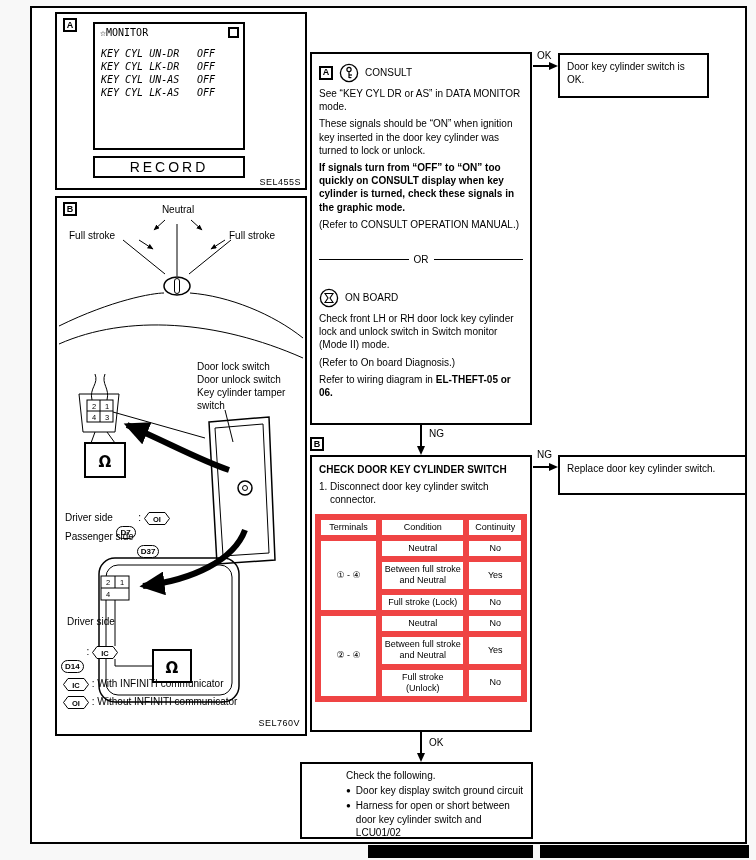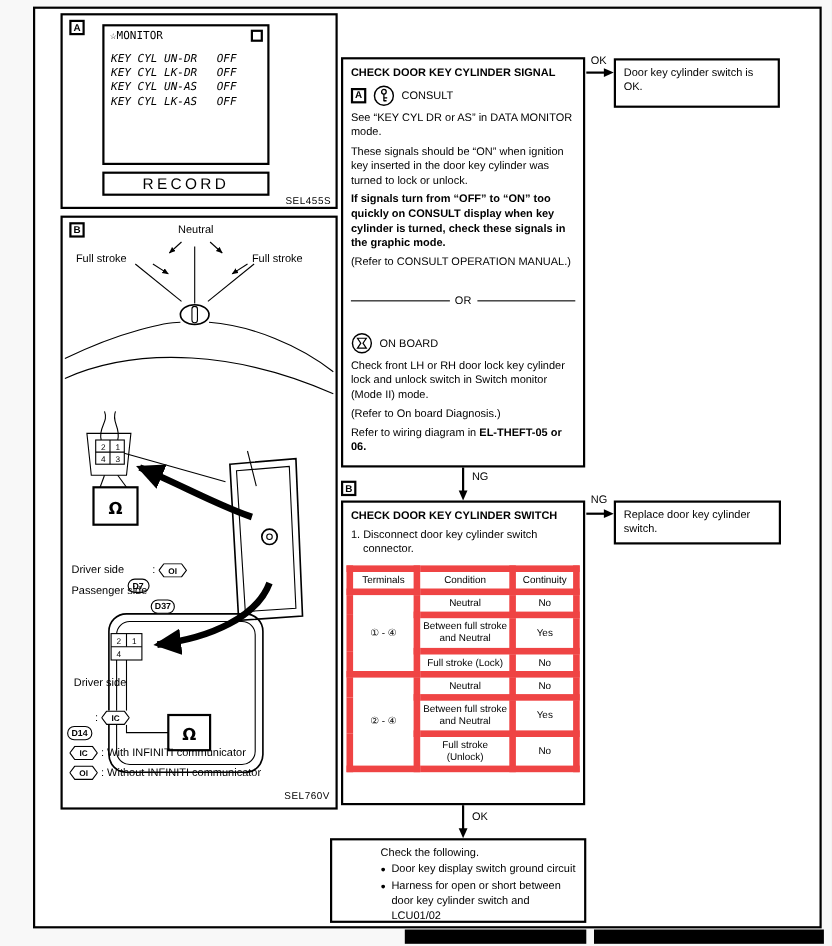--- a/index.html
+++ b/index.html
@@ -170,20 +170,25 @@
       <text x="65" y="387" class="pin">1</text>
       <text x="51" y="399" class="pin">4</text>
       <text x="115" y="475" class="omega">Ω</text>
     </svg>
 
     <div class="refsq" style="left:6px;top:4px;">B</div>
     <div class="fb-label" style="left:96px;top:6px;width:50px;text-align:center;">Neutral</div>
     <div class="fb-label" style="left:12px;top:32px;">Full stroke</div>
     <div class="fb-label" style="left:172px;top:32px;">Full stroke</div>
 
+    <div class="fb-block" style="left:140px;top:162px;width:106px;">
+      <div>Door lock switch</div>
+      <div>Door unlock switch</div>
+      <div>Key cylinder tamper switch</div>
+    </div>
 
     <div class="fb-label" style="left:8px;top:300px;">
       <span>Driver side</span>
       <span class="oval">D7</span>
       <span>:</span>
       <svg class="hex" width="26" height="13" viewBox="0 0 26 13">
         <polygon points="5,0.5 21,0.5 25.5,6.5 21,12.5 5,12.5 0.5,6.5" fill="#fff" stroke="#000"></polygon>
         <text x="13" y="9.5" class="hextext">OI</text>
       </svg>
     </div>
@@ -213,21 +218,20 @@
       <svg class="hex" width="26" height="13" viewBox="0 0 26 13">
         <polygon points="5,0.5 21,0.5 25.5,6.5 21,12.5 5,12.5 0.5,6.5" fill="#fff" stroke="#000"></polygon>
         <text x="13" y="9.5" class="hextext">OI</text>
       </svg>
       <span>: Without INFINITI communicator</span>
     </div>
     <span class="figcap" style="right:5px;bottom:6px;">SEL760V</span>
   </div>
 
   <div class="fbox" style="left:310px;top:52px;width:222px;height:373px;">
-    <div class="ftitle">CHECK DOOR KEY CYLINDER SIGNAL</div>
     <div class="icon-row">
       <span class="refsq-in">A</span>
       <svg width="20" height="20" viewBox="0 0 20 20">
         <circle cx="10" cy="10" r="8.6" fill="none" stroke="#000" stroke-width="1.3"></circle>
         <circle cx="10" cy="6.4" r="2.1" fill="none" stroke="#000" stroke-width="1.2"></circle>
         <line x1="10" y1="8.5" x2="10" y2="15" stroke="#000" stroke-width="1.2"></line>
         <line x1="10" y1="12" x2="13" y2="12" stroke="#000" stroke-width="1.2"></line>
         <line x1="10" y1="14.6" x2="12.4" y2="14.6" stroke="#000" stroke-width="1.2"></line>
       </svg>
       <span>CONSULT</span>
@@ -308,21 +312,21 @@
           <td>Full stroke (Unlock)</td>
           <td>No</td>
         </tr>
       </tbody>
     </table>
   </div>
 
   <span class="flabel" style="left:537px;top:449px;">NG</span>
   <div class="hline" style="left:533px;top:466px;width:17px;"></div>
   <div class="ah-right" style="left:549px;top:463px;"></div>
-  <div class="fbox" style="left:558px;top:455px;width:152px;height:40px;">
+  <div class="fbox" style="left:558px;top:455px;width:189px;height:40px;">
     <span>Replace door key cylinder switch.</span>
   </div>
 
   <div class="vline" style="left:420px;top:732px;height:22px;"></div>
   <div class="ah-down" style="left:417px;top:753px;"></div>
   <span class="flabel" style="left:429px;top:737px;">OK</span>
 
   <div class="fbox" style="left:300px;top:762px;width:233px;height:77px;padding-left:44px;">
     <div>Check the following.</div>
     <div class="bullet-row">

